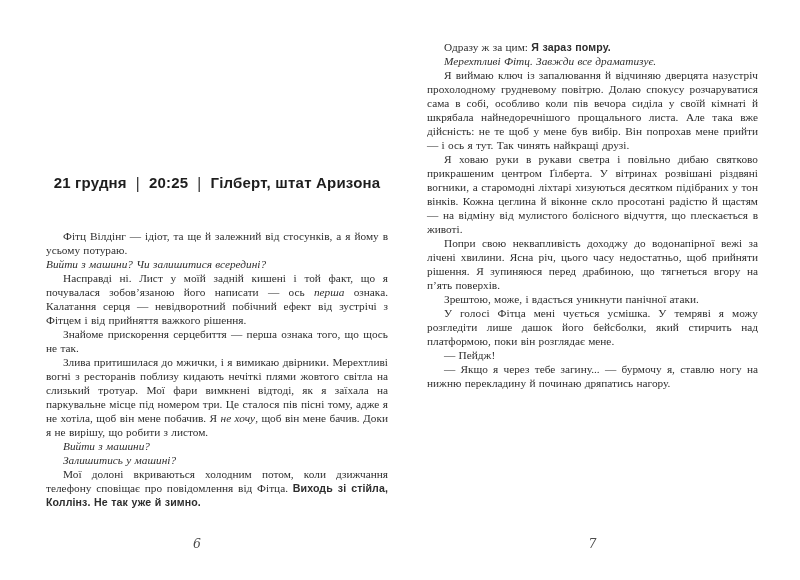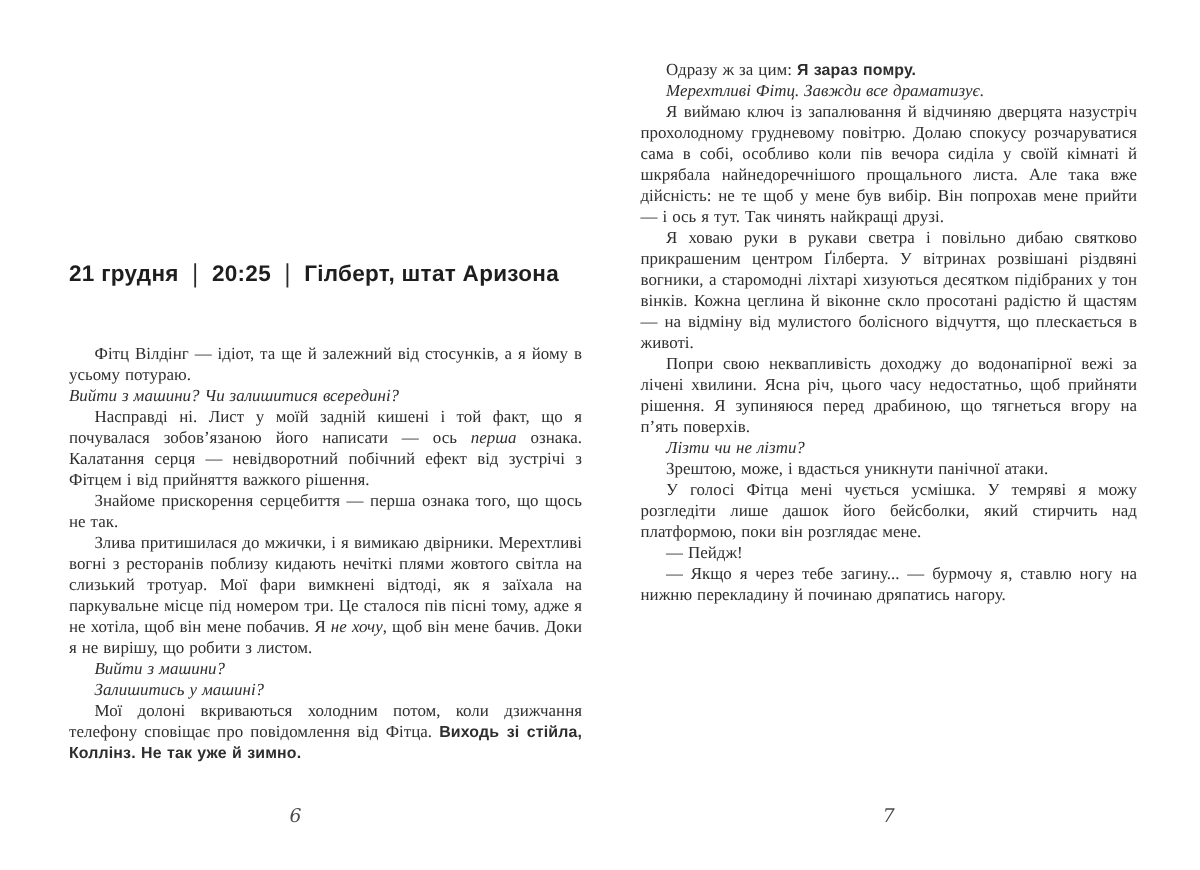--- a/index.html
+++ b/index.html
@@ -13,21 +13,21 @@
   .spread { position:relative; width:800px; height:580px; background:#ffffff; }
 
   .page { position:absolute; top:0; height:580px; }
   .page-left  { left:46px;  width:342px; }
   .page-right { left:427px; width:331px; }
 
   .chapter-header {
     position:absolute; top:174px; left:0; width:100%;
     font-family:"Liberation Sans", sans-serif;
     font-weight:bold; font-size:15px; color:#1e1e1e;
-    letter-spacing:0.2px; white-space:nowrap;
+    letter-spacing:0.2px; white-space:nowrap;text-align:center;
   }
   .hdr-sep {
     display:inline-block; margin:0 9px;
     font-weight:normal; color:#2a2a2a;
     transform:scaleY(1.15);
   }
 
   .body-block { position:absolute; left:0; }
   .body-left  { top:229px; width:342px; }
   .body-right { top:40px;  width:331px; }
@@ -81,21 +81,20 @@
   </div>
 
   <div class="page page-right">
 
     <div class="body-block body-right" id="right-body">
         <p class="para indent"><span class="run-normal">Одразу ж за цим: </span><span class="run-bold-sans">Я зараз помру.</span></p>
         <p class="para indent"><span class="run-italic">Мерехтливі Фітц. Завжди все драматизує.</span></p>
         <p class="para indent"><span class="run-normal">Я виймаю ключ із запалювання й відчиняю дверцята назустріч прохолодному грудневому повітрю. Долаю спокусу розчаруватися сама в собі, особливо коли пів вечора сиділа у своїй кімнаті й шкрябала найнедоречнішого прощального листа. Але така вже дійсність: не те щоб у мене був вибір. Він попрохав мене прийти — і ось я тут. Так чинять найкращі друзі.</span></p>
         <p class="para indent"><span class="run-normal">Я ховаю руки в рукави светра і повільно дибаю святково прикрашеним центром Ґілберта. У вітринах розвішані різдвяні вогники, а старомодні ліхтарі хизуються десятком підібраних у тон вінків. Кожна цеглина й віконне скло просотані радістю й щастям — на відміну від мулистого болісного відчуття, що плескається в животі.</span></p>
         <p class="para indent"><span class="run-normal">Попри свою неквапливість доходжу до водонапірної вежі за лічені хвилини. Ясна річ, цього часу недостатньо, щоб прийняти рішення. Я зупиняюся перед драбиною, що тягнеться вгору на п’ять поверхів.</span></p>
-        <p class="para indent"><span class="run-italic">Лізти чи не лізти?</span></p>
         <p class="para indent"><span class="run-normal">Зрештою, може, і вдасться уникнути панічної атаки.</span></p>
         <p class="para indent"><span class="run-normal">У голосі Фітца мені чується усмішка. У темряві я можу розгледіти лише дашок його бейсболки, який стирчить над платформою, поки він розглядає мене.</span></p>
         <p class="para indent"><span class="run-normal">— Пейдж!</span></p>
         <p class="para indent"><span class="run-normal">— Якщо я через тебе загину... — бурмочу я, ставлю ногу на нижню перекладину й починаю дряпатись нагору.</span></p>
       </div>
 
     <div class="page-number">7</div>
   </div>
 
 </div>

